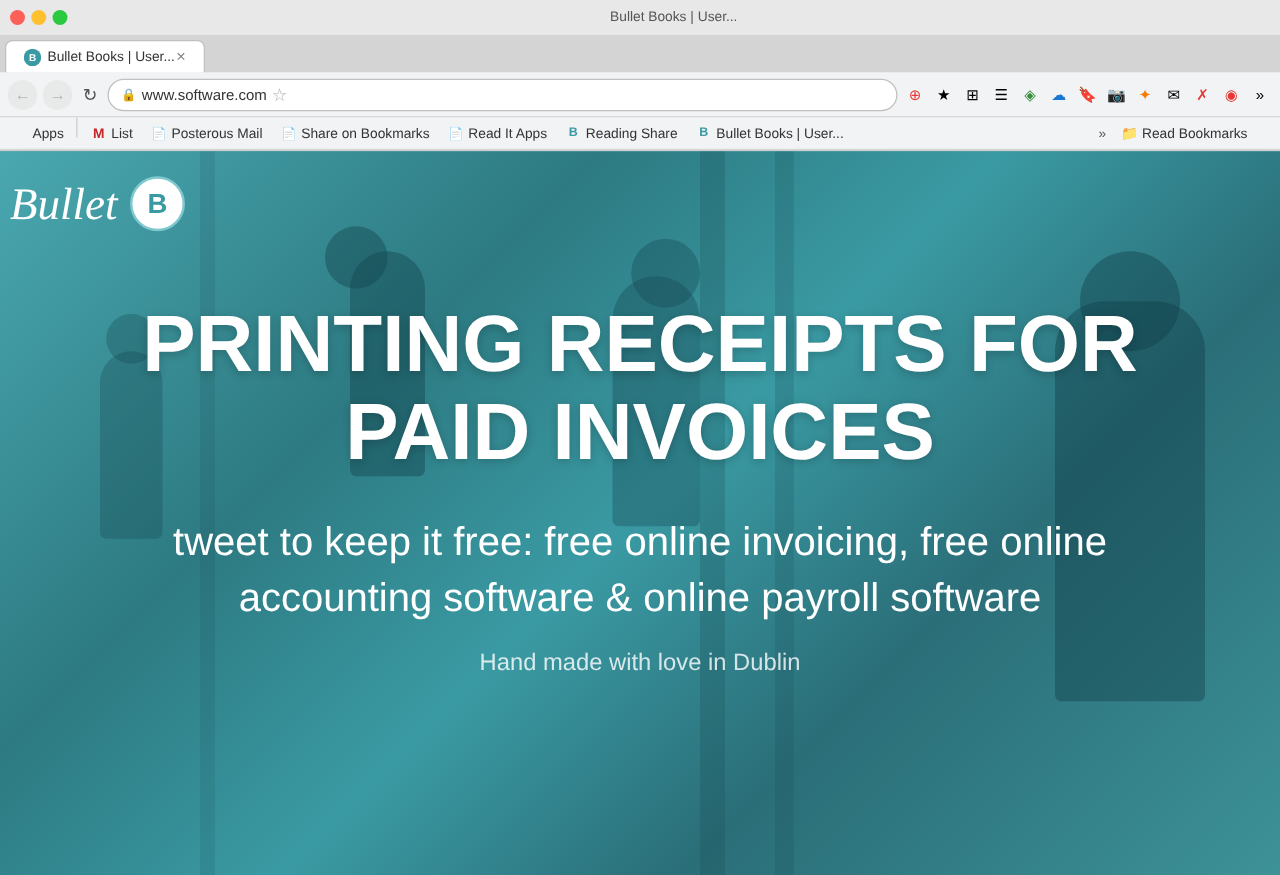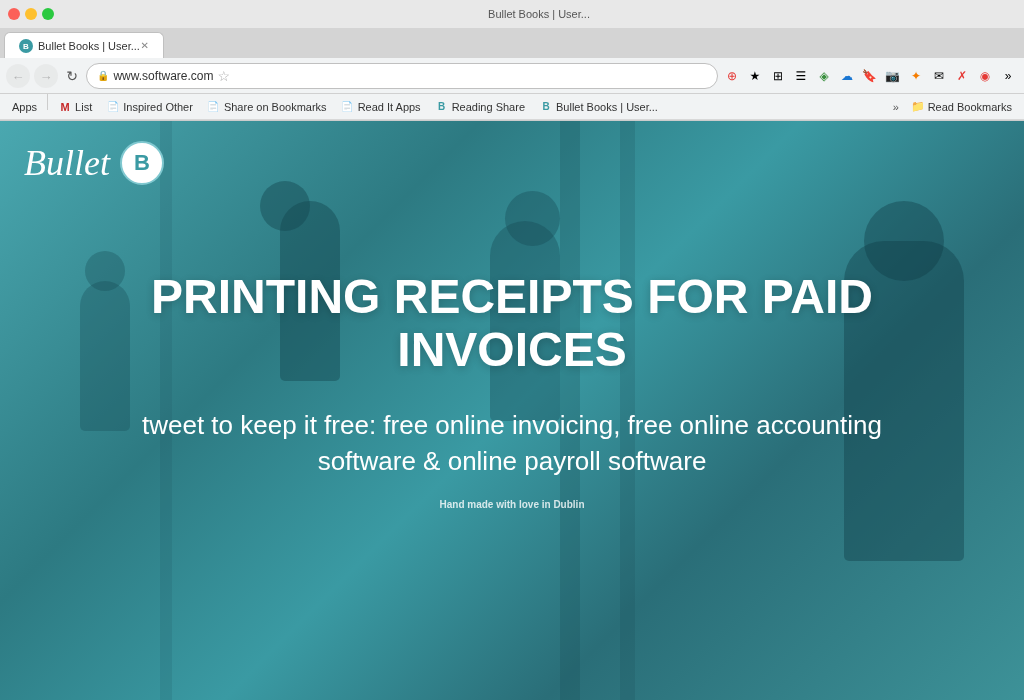--- a/index.html
+++ b/index.html
@@ -29,45 +29,45 @@
     .nav-btn { width: 24px; height: 24px; border-radius: 50%; background: #ddd; border: none; cursor: pointer; display: flex; align-items: center; justify-content: center; font-size: 13px; color: #555; }
     .nav-btn:disabled { opacity: 0.4; cursor: default; }
     .reload-btn { width: 20px; height: 20px; background: none; border: none; cursor: pointer; font-size: 14px; color: #555; }
     .address-bar { flex: 1; height: 26px; border: 1px solid #c0c0c0; border-radius: 13px; background: #fff; display: flex; align-items: center; padding: 0 10px; font-size: 12px; color: #333; }
     .address-lock { color: #aaa; margin-right: 4px; font-size: 10px; }
     .star-btn { font-size: 14px; color: #aaa; margin-left: 4px; cursor: pointer; }
     .toolbar-icons { display: flex; gap: 3px; align-items: center; }
     .toolbar-icon { width: 20px; height: 20px; border-radius: 3px; display: flex; align-items: center; justify-content: center; font-size: 12px; cursor: pointer; }
 
     
-    .bookmarks-bar { height: 26px; background: #f1f3f4; display: flex; padding: 0 6px; gap: 2px; border-bottom: 1px solid #d8d8d8; font-size: 11px; }
+    .bookmarks-bar { height: 26px; background: #f1f3f4; display: flex; padding: 0 20px; gap: 2px; border-bottom: 1px solid #d8d8d8; font-size: 11px; }
     .bookmark-item { display: flex; align-items: center; gap: 3px; padding: 2px 6px; border-radius: 3px; cursor: pointer; color: #333; white-space: nowrap; }
     .bookmark-icon { width: 14px; height: 14px; display: flex; align-items: center; justify-content: center; font-size: 10px; }
     .bookmark-separator { width: 1px; height: 16px; background: #ccc; margin: 0 2px; }
     .bookmarks-more { margin-left: auto; font-size: 11px; color: #555; cursor: pointer; display: flex; align-items: center; gap: 2px; }
 
     
     .page-content { width: 100%; height: calc(700px - 120px); position: relative; background: #3a8e96; overflow: hidden; }
 
     
     .bg-overlay { position: absolute; top: 0; left: 0; width: 100%; height: 100%; background: linear-gradient(135deg, #4aa8b0 0%, #2d7a82 30%, #3a9aa3 50%, #2a6e78 70%, #3d9298 100%); }
 
     
     .figures { position: absolute; top: 0; left: 0; width: 100%; height: 100%; }
 
     
-    .logo-area { position: absolute; top: 20px; left: 24px; display: flex; align-items: center; gap: 10px; }
+    .logo-area { position: absolute; top: 20px; left: 8px; display: flex; align-items: center; gap: 10px; }
     .logo-text { font-family: Georgia, serif; font-size: 36px; color: white; font-style: italic; }
     .logo-badge { width: 44px; height: 44px; border-radius: 50%; background: white; display: flex; align-items: center; justify-content: center; font-size: 22px; font-weight: bold; color: #3a9aa3; border: 2px solid #80c8d0; }
 
     
     .main-content { position: absolute; top: 50%; left: 50%; transform: translate(-50%, -50%); text-align: center; width: 900px; margin-top: -20px; }
-    .headline { font-size: 48px; font-weight: 900; color: white; text-transform: uppercase; line-height: 1.1; margin-bottom: 30px; text-shadow: 0 2px 8px rgba(0,0,0,0.2); }
-    .subheadline { font-size: 26px; color: white; line-height: 1.4; max-width: 820px; margin: 0 auto 20px; font-weight: 300; }
-    .footer-text { font-size: 10px; color: rgba(255,255,255,0.8); font-weight: bold; }
+    .headline { font-size: 64px; font-weight: 900; color: white; text-transform: uppercase; line-height: 1.1; margin-bottom: 30px; text-shadow: 0 2px 8px rgba(0,0,0,0.2); }
+    .subheadline { font-size: 32px; color: white; line-height: 1.4; max-width: 820px; margin: 0 auto 20px; font-weight: 300; }
+    .footer-text { font-size: 19px; color: rgba(255,255,255,0.8); }
 
     
     .icon-red { color: #e53935; }
     .icon-blue { color: #1976d2; }
     .icon-green { color: #388e3c; }
     .icon-orange { color: #f57c00; }
 
     
     .other-bookmarks { margin-left: 4px; display: flex; align-items: center; gap: 3px; padding: 2px 6px; cursor: pointer; color: #333; font-size: 11px; }
     .folder-icon { color: #888; }
@@ -138,21 +138,21 @@
     </div>
     <div class="bookmark-separator"></div>
 
     <div class="bookmark-item">
       <div class="bookmark-icon" style="color:#c62828; font-weight:bold; font-size:11px;">M</div>
       <span>List</span>
     </div>
 
     <div class="bookmark-item">
       <div class="bookmark-icon">📄</div>
-      <span>Inspired Other</span>
+      <span>Posterous Mail</span>
     </div>
 
     <div class="bookmark-item">
       <div class="bookmark-icon">📄</div>
       <span>Share on Bookmarks</span>
     </div>
 
     <div class="bookmark-item">
       <div class="bookmark-icon">📄</div>
       <span>Read It Apps</span>

